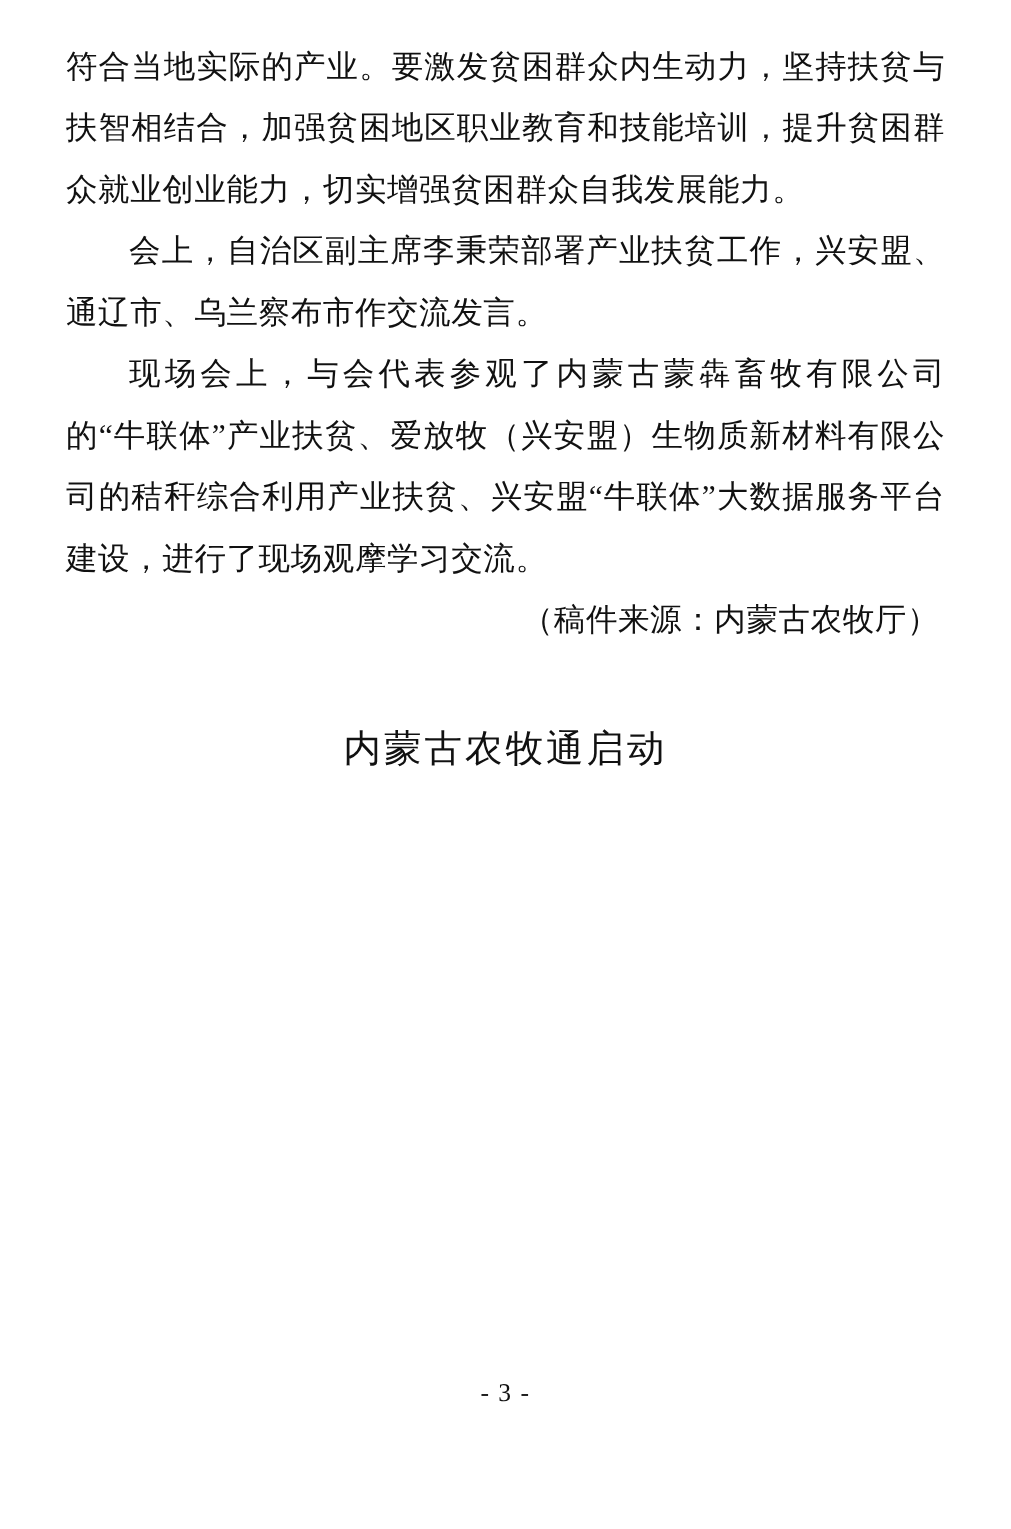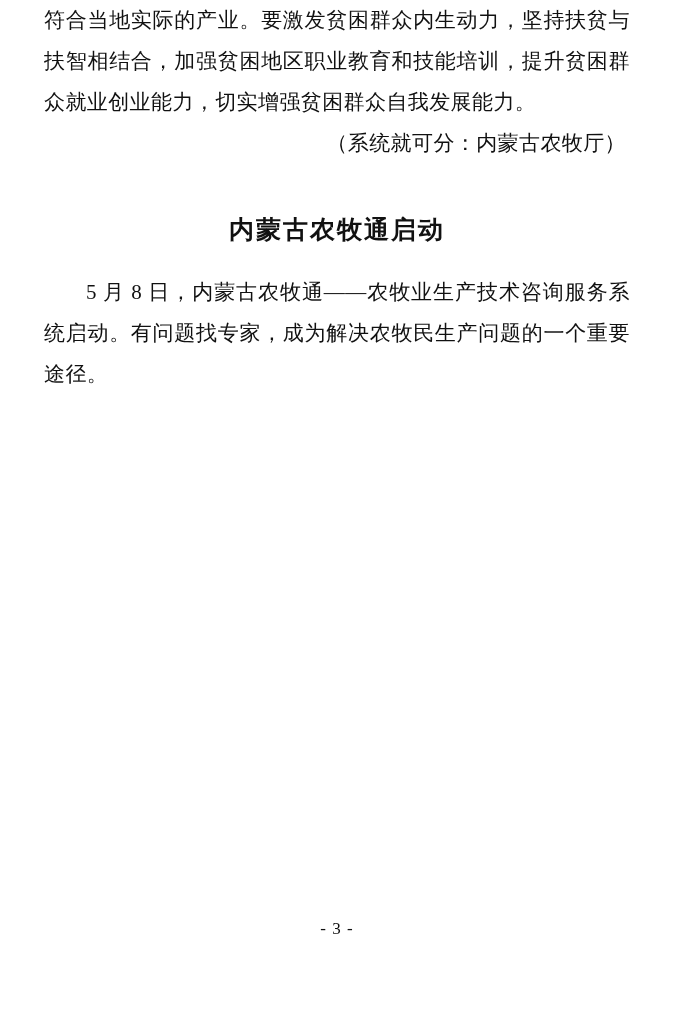--- a/index.html
+++ b/index.html
@@ -12,42 +12,42 @@
     height: 1019px;
     font-family: "Liberation Serif", "DejaVu Serif", serif;
     color: #111111;
     position: relative;
     overflow: hidden;
   }
   .page {
     width: 674px;
     height: 949px;
     box-sizing: border-box;
-    padding: 0 44px 0 44px;
+    padding: 24px 44px 0 44px;
     position: relative;
   }
   .para {
     font-size: 21px;
     line-height: 41px;
     text-align: justify;
     text-justify: inter-ideograph;
     letter-spacing: 0.4px;
     margin: 0;
   }
   .indent {
     text-indent: 42px;
   }
   .right {
     text-align: right;
     text-indent: 0;
     padding-right: 4px;
   }
   .heading {
     font-size: 25px;
-    font-weight: bold;
+    font-weight: normal;
     text-align: center;
     line-height: 40px;
     letter-spacing: 2px;
     margin: 0;
   }
   .gap-large { height: 46px; }
   .gap-heading-below { height: 22px; }
   .footer {
     position: absolute;
     left: 0;
@@ -59,28 +59,29 @@
     color: #111111;
   }
 </style>
 </head>
 <body>
 
 <div class="page">
 
   <p class="para">符合当地实际的产业。要激发贫困群众内生动力，坚持扶贫与扶智相结合，加强贫困地区职业教育和技能培训，提升贫困群众就业创业能力，切实增强贫困群众自我发展能力。</p>
 
+  <p class="para indent">会上，自治区副主席李秉荣部署产业扶贫工作，兴安盟、通辽市、乌兰察布市作交流发言。</p>
+
+  <p class="para indent">现场会上，与会代表参观了内蒙古蒙犇畜牧有限公司的“牛联体”产业扶贫、爱放牧（兴安盟）生物质新材料有限公司的秸秆综合利用产业扶贫、兴安盟“牛联体”大数据服务平台建设，进行了现场观摩学习交流。</p>
 
 
-
-  <p class="para right">（系统就可分：内蒙古农牧厅）</p>
+  <p class="para right">（稿件来源：内蒙古农牧厅）</p>
 
   <div class="gap-large"></div>
 
   <h2 class="heading">内蒙古农牧通启动</h2>
 
   <div class="gap-heading-below"></div>
 
-  <p class="para indent">5 月 8 日，内蒙古农牧通——农牧业生产技术咨询服务系统启动。有问题找专家，成为解决农牧民生产问题的一个重要途径。</p>
 
 
   <div class="footer">- 3 -</div>
 </div>
 
 </body></html>

